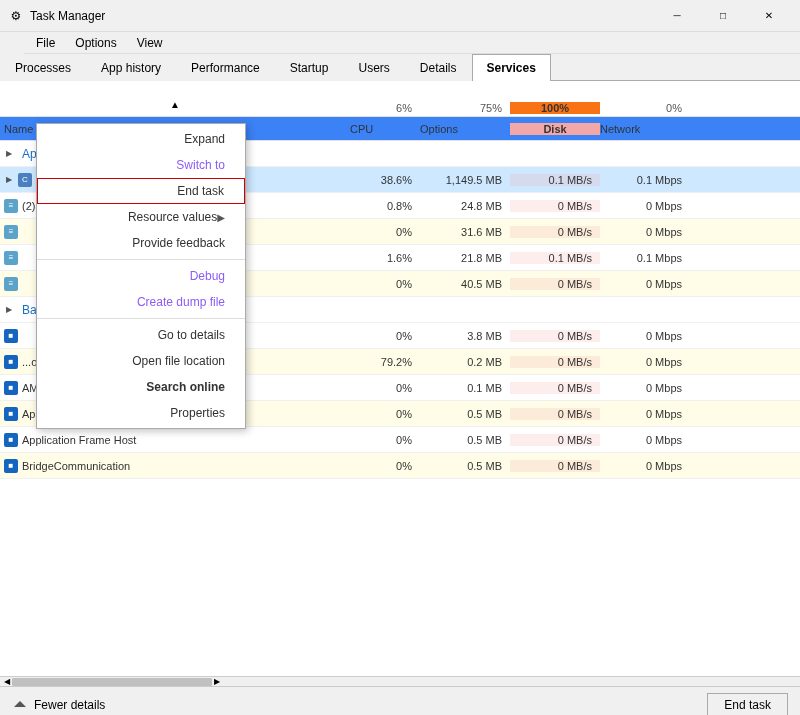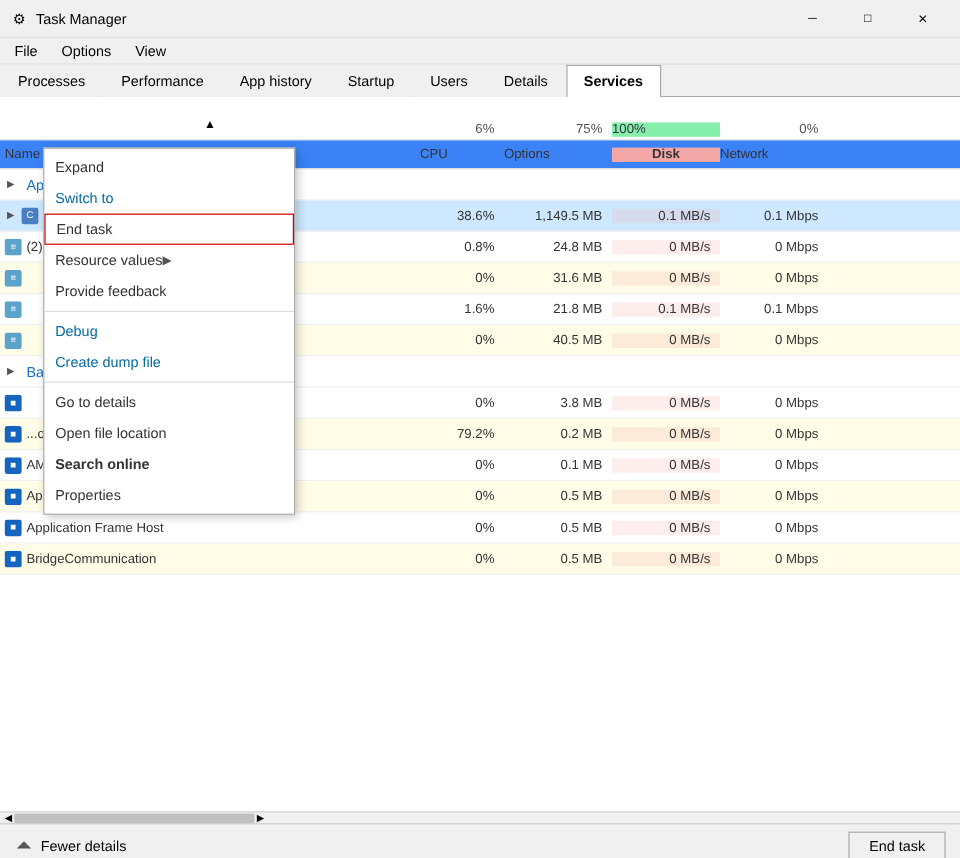--- a/index.html
+++ b/index.html
@@ -53,20 +53,21 @@
 
     
     .menu-bar {
       background: #f0f0f0;
       height: 22px;
       display: flex;
       align-items: center;
       padding: 0 4px;
       border-bottom: 1px solid #ddd;
       gap: 4px;
+      margin-left: 24px;
     }
     .menu-item {
       padding: 2px 8px;
       cursor: pointer;
       font-size: 12px;
     }
 
     
     .tabs {
       background: #f0f0f0;
@@ -109,24 +110,24 @@
       align-items: flex-end;
       padding-bottom: 2px;
     }
     .stats-cell {
       text-align: right;
       padding-right: 8px;
       font-size: 11px;
       color: #555;
     }
     .stats-cell.disk-highlight {
-      background: #86efac;
+      background: #f97316;
       color: #333;
-      font-weight: normal;
-      text-align: left;
+      font-weight: bold;
+      text-align: center;
       padding-right: 0;
     }
 
     
     .col-header {
       display: grid;
       grid-template-columns: 350px 70px 90px 90px 90px;
       height: 24px;
       background: #3b82f6;
       border-bottom: 1px solid #e0e0e0;
@@ -268,27 +269,27 @@
       border: 1px solid #aaa;
       box-shadow: 2px 2px 8px rgba(0,0,0,0.25);
       width: 210px;
       z-index: 100;
       padding: 2px 0;
     }
     .ctx-item {
       height: 26px;
       display: flex;
       align-items: center;
-      padding: 0 9px;
+      padding: 0 20px;
       cursor: pointer;
       font-size: 12px;
       color: #333;
-      justify-content: flex-start;
-    }
-    .ctx-item.disabled { color: #0369a1; cursor: default; }
+      justify-content: flex-end;
+    }
+    .ctx-item.disabled { color: #8b5cf6; cursor: default; }
     .ctx-item.highlighted {
       border: 1.5px solid #cc0000;
       background: #fff;
     }
     .ctx-separator {
       height: 1px;
       background: #ddd;
       margin: 3px 0;
     }
     .ctx-arrow {
@@ -334,22 +335,22 @@
 </div>
 
 <div class="menu-bar">
   <span class="menu-item">File</span>
   <span class="menu-item">Options</span>
   <span class="menu-item">View</span>
 </div>
 
 <div class="tabs">
   <div class="tab">Processes</div>
+  <div class="tab">App history</div>
   <div class="tab">Performance</div>
-  <div class="tab">App history</div>
   <div class="tab">Startup</div>
   <div class="tab">Users</div>
   <div class="tab">Details</div>
   <div class="tab active">Services</div>
 </div>
 
 <div class="main">
 
   <div class="stats-header">
     <div style="display:flex;align-items:center;justify-content:center;">

